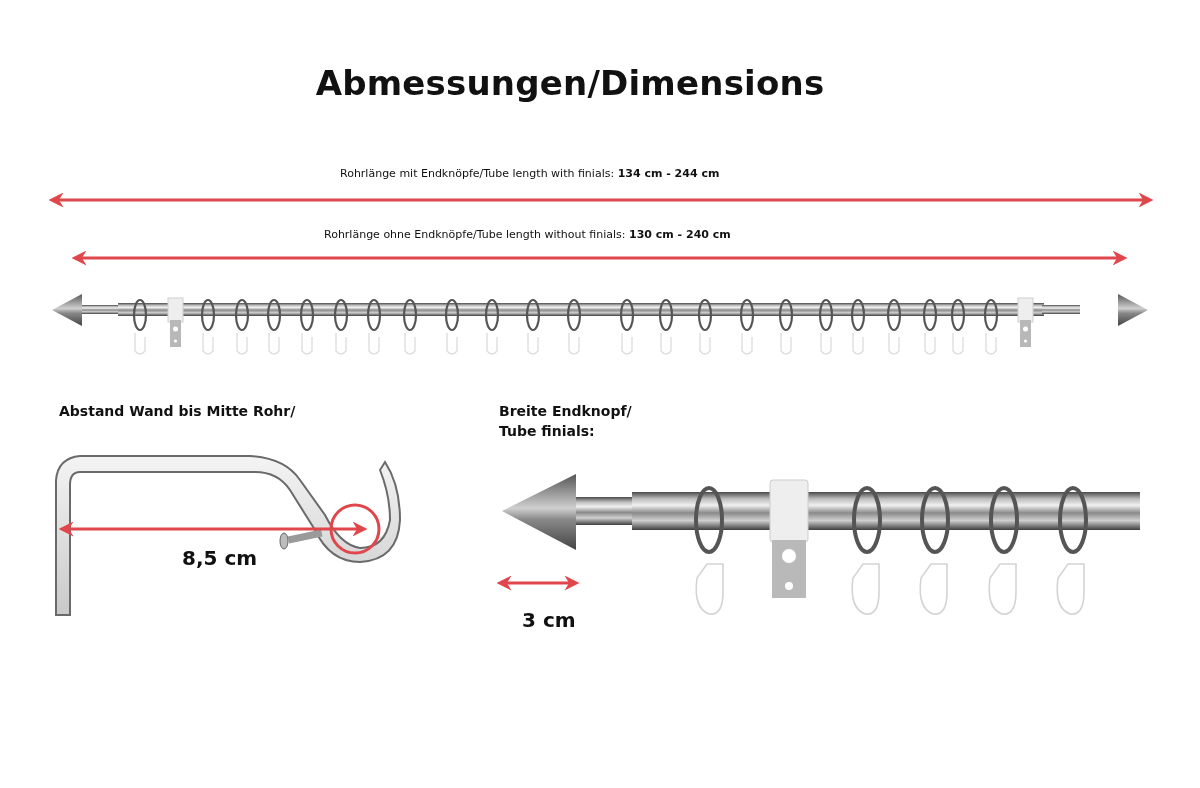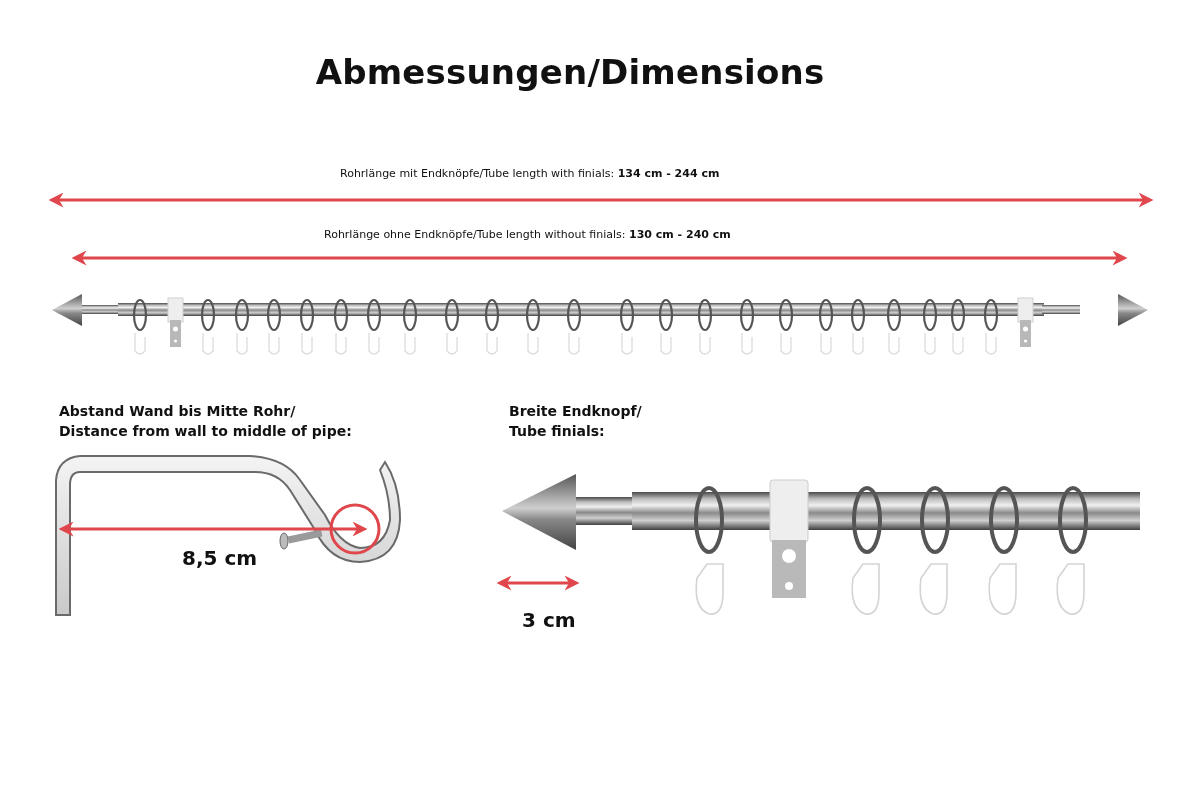--- a/index.html
+++ b/index.html
@@ -1,19 +1,19 @@
 <!DOCTYPE html>
 <html><head>
 <meta charset="utf-8">
 <style>
   html, body { margin: 0; padding: 0; background: #ffffff; }
   body { width: 1200px; height: 788px; position: relative; overflow: hidden;
          font-family: "DejaVu Sans", "Liberation Sans", sans-serif; color: #111; }
   .abs { position: absolute; }
-  .title { left: 0; top: 52px; width: 1140px; text-align: center; font-size: 34px; font-weight: bold; letter-spacing: 0.2px; }
+  .title { left: 0; top: 63px; width: 1140px; text-align: center; font-size: 34px; font-weight: bold; letter-spacing: 0.2px; }
   .dimtext { font-size: 11px; white-space: nowrap; }
   .dimtext b { font-weight: bold; }
   .label { font-size: 14px; line-height: 20px; font-weight: 600; }
   .measure { font-size: 20px; font-weight: bold; }
   svg { position: absolute; left: 0; top: 0; }
 </style>
 </head>
 <body>
 
 <div class="abs title">Abmessungen/Dimensions</div>
@@ -175,21 +175,20 @@
       <ellipse cx="1004" cy="520" rx="13" ry="32"></ellipse>
       <ellipse cx="1073" cy="520" rx="13" ry="32"></ellipse>
     </g>
 
     <line x1="504" y1="583" x2="572" y2="583" stroke="#e0474c" stroke-width="3" marker-start="url(#ah)" marker-end="url(#ah)"></line>
   </g>
 </svg>
 
 <div class="abs label" style="left:59px; top:401px;">
   <div>Abstand Wand bis Mitte Rohr/</div>
-  <div>Distance from wall to middle of pipe:</div>
 </div>
 <div class="abs measure" style="left:182px; top:546px;">8,5 cm</div>
 
-<div class="abs label" style="left:499px; top:401px;margin-left:10px;">
+<div class="abs label" style="left:499px; top:401px;">
   <div>Breite Endknopf/</div>
   <div>Tube finials:</div>
 </div>
 <div class="abs measure" style="left:522px; top:608px;">3 cm</div>
 
 </body></html>

